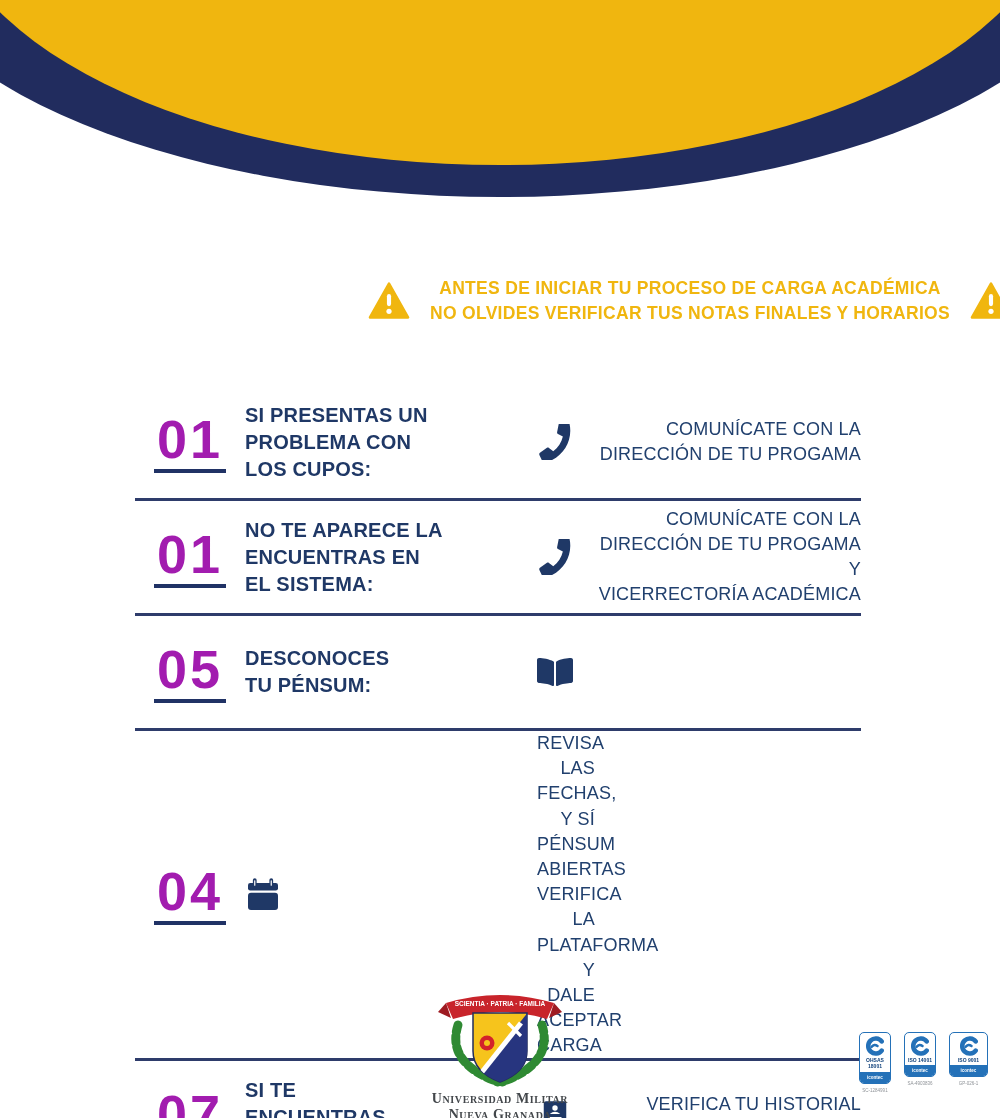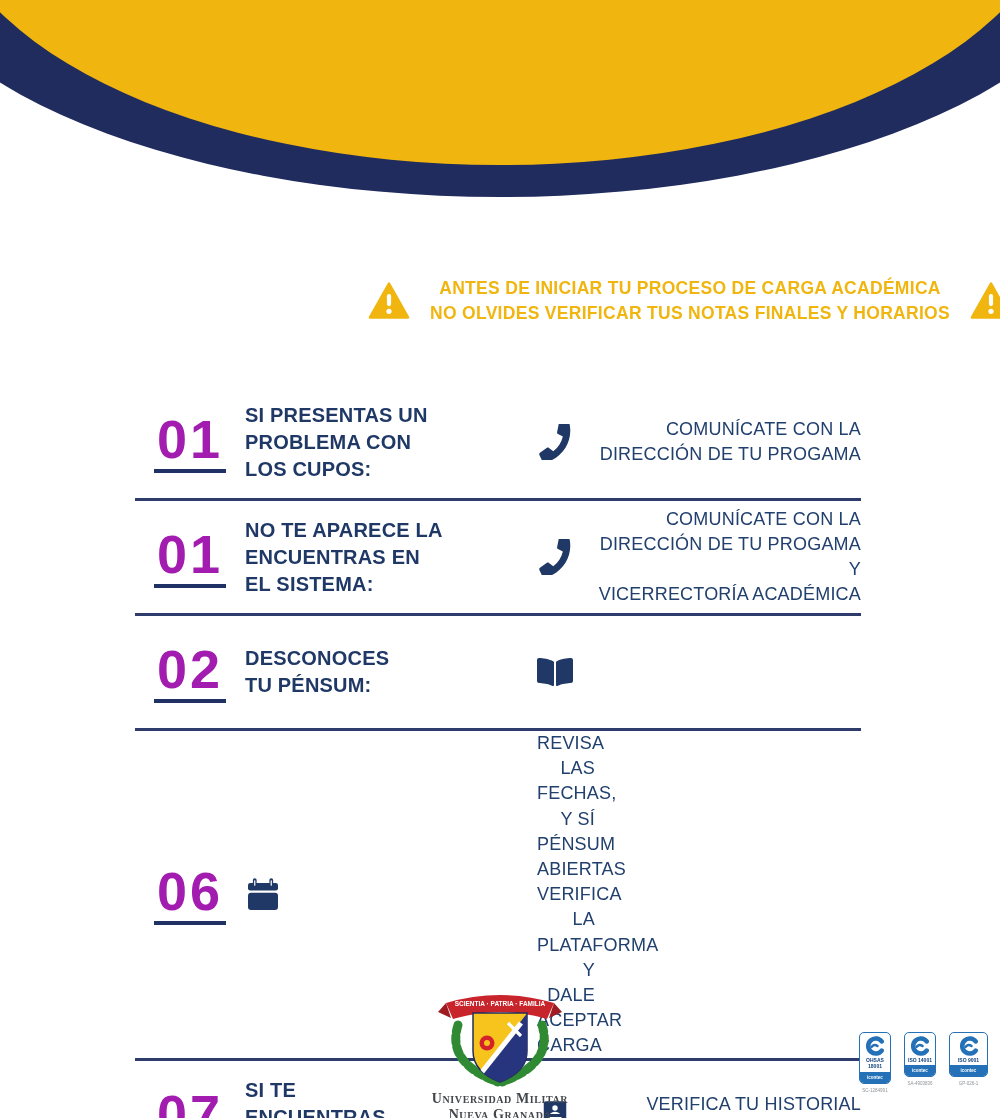--- a/index.html
+++ b/index.html
@@ -137,32 +137,32 @@
         <svg viewBox="0 0 512 512">
             <path fill="#1F3866" d="M493.4 24.6l-104-24c-11.3-2.6-22.9 3.3-27.5 13.9l-48 112c-4.2 9.8-1.4 21.3 6.9 28l60.6 49.6c-36 76.7-98.9 140.5-177.2 177.2l-49.6-60.6c-6.8-8.3-18.2-11.1-28-6.9l-112 48C3.9 366.5-2 378.1.6 389.4l24 104C27.1 504.2 36.7 512 48 512c256.1 0 464-207.5 464-464 0-11.2-7.7-20.9-18.6-23.4z" transform="rotate(-12 256 256)"></path>
           </svg>
       </div>
       <div class="solution">COMUNÍCATE CON LA
 DIRECCIÓN DE TU PROGAMA Y
 VICERRECTORÍA ACADÉMICA</div>
     </div>
 
     <div class="row">
-      <span class="num">02</span>
+      <span class="num">05</span>
       <div class="problem">DESCONOCES
 TU PÉNSUM:</div>
       <div class="icon-cell">
         <svg viewBox="0 0 576 512">
             <path fill="#1F3866" d="M542.2 32c-54.8 3.1-163.7 14.4-231 55.6-4.6 2.8-7.3 7.9-7.3 13.2v363.9c0 11.6 12.6 18.9 23.3 13.5 69.2-34.8 169.2-44.3 218.7-46.9 16.9-.9 30-14.4 30-30.7V62.8c.1-17.7-15.3-31.8-33.7-30.8zM264.7 87.6C197.5 46.5 88.6 35.2 33.8 32 15.4 31 0 45.1 0 62.8v337.8c0 16.2 13.1 29.8 30 30.7 49.5 2.6 149.6 12.1 218.8 46.9 10.6 5.4 23.2-1.9 23.2-13.5V100.6c0-5.2-2.6-10.1-7.3-13z"></path>
           </svg>
       </div>
     </div>
 
     <div class="row">
-      <span class="num">06</span>
+      <span class="num">04</span>
       <div class="icon-cell">
         <svg viewBox="0 0 48 48">
           <rect x="4" y="8" width="40" height="10" rx="3" fill="#1F3866"></rect>
           <rect x="4" y="21" width="40" height="23" rx="4" fill="#1F3866"></rect>
           <path d="M13 4 v8" stroke="#1F3866" stroke-width="5" stroke-linecap="round"></path>
           <path d="M13 5 v6" stroke="#ffffff" stroke-width="1.6" stroke-linecap="round"></path>
           <path d="M35 4 v8" stroke="#1F3866" stroke-width="5" stroke-linecap="round"></path>
           <path d="M35 5 v6" stroke="#ffffff" stroke-width="1.6" stroke-linecap="round"></path>
         </svg>
       </div>

